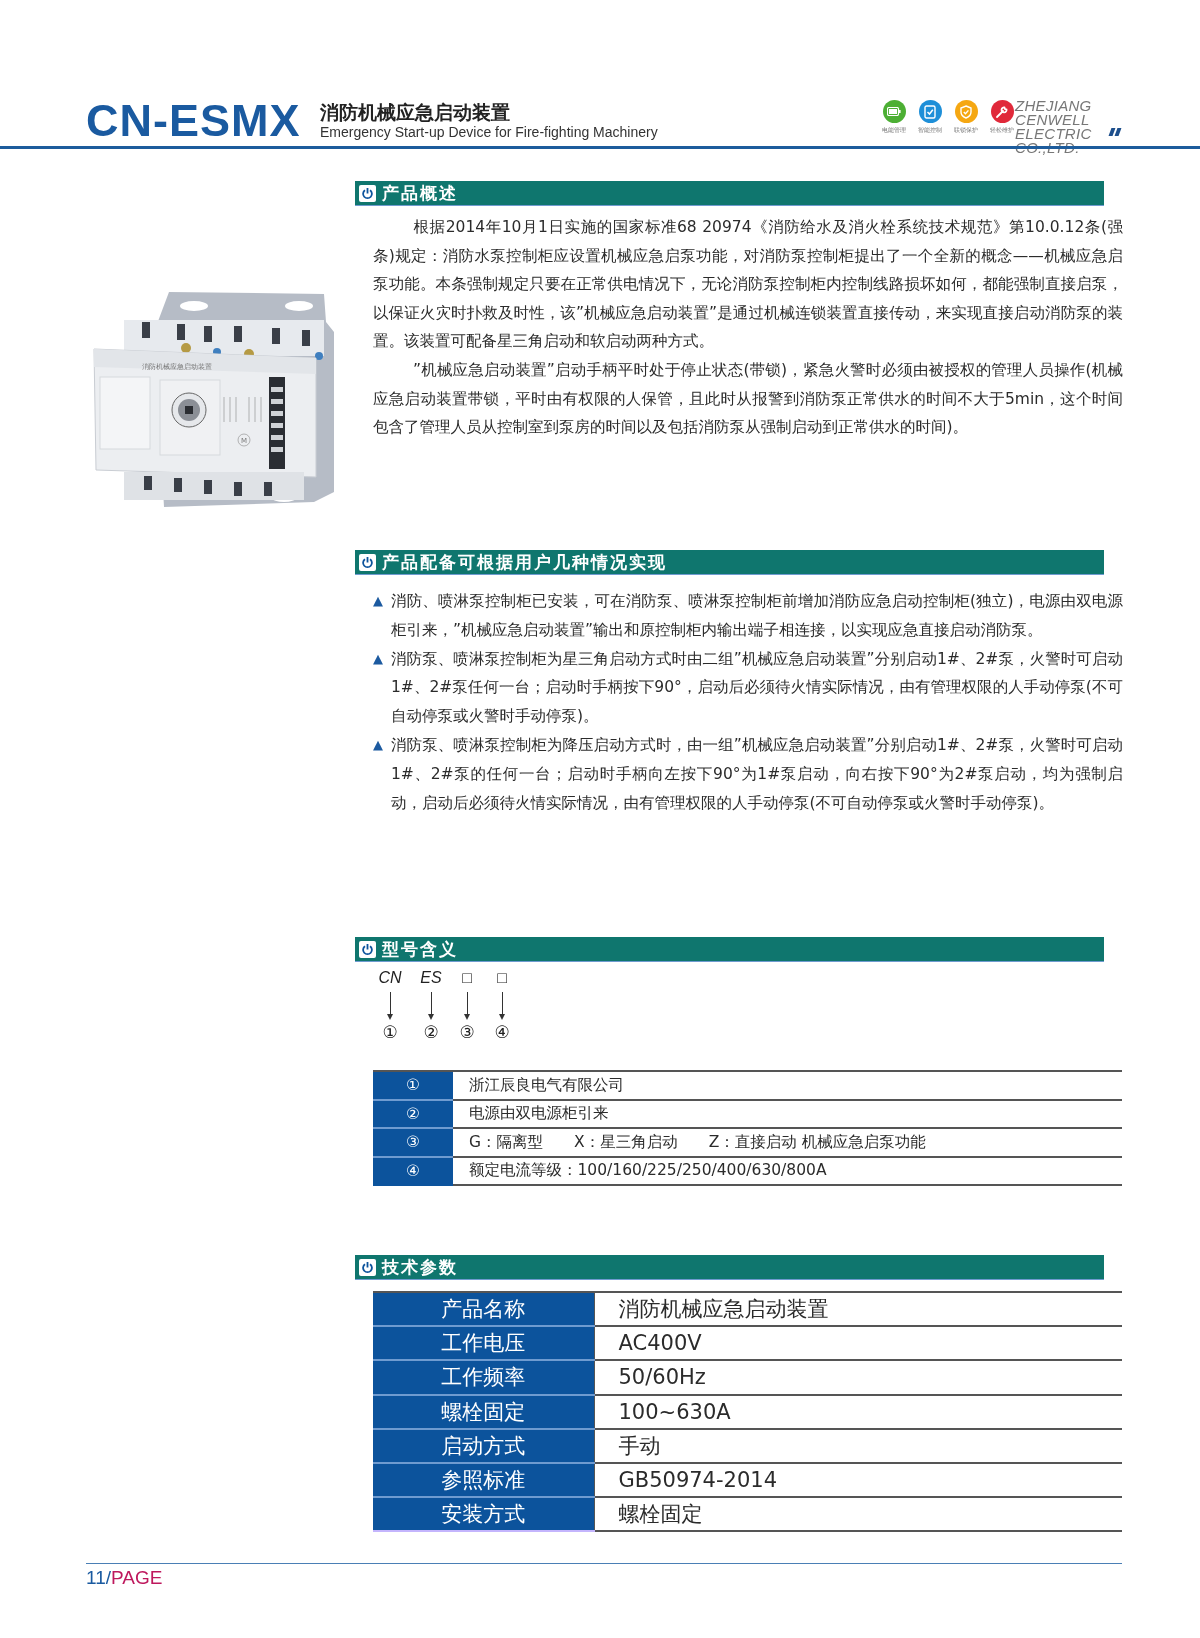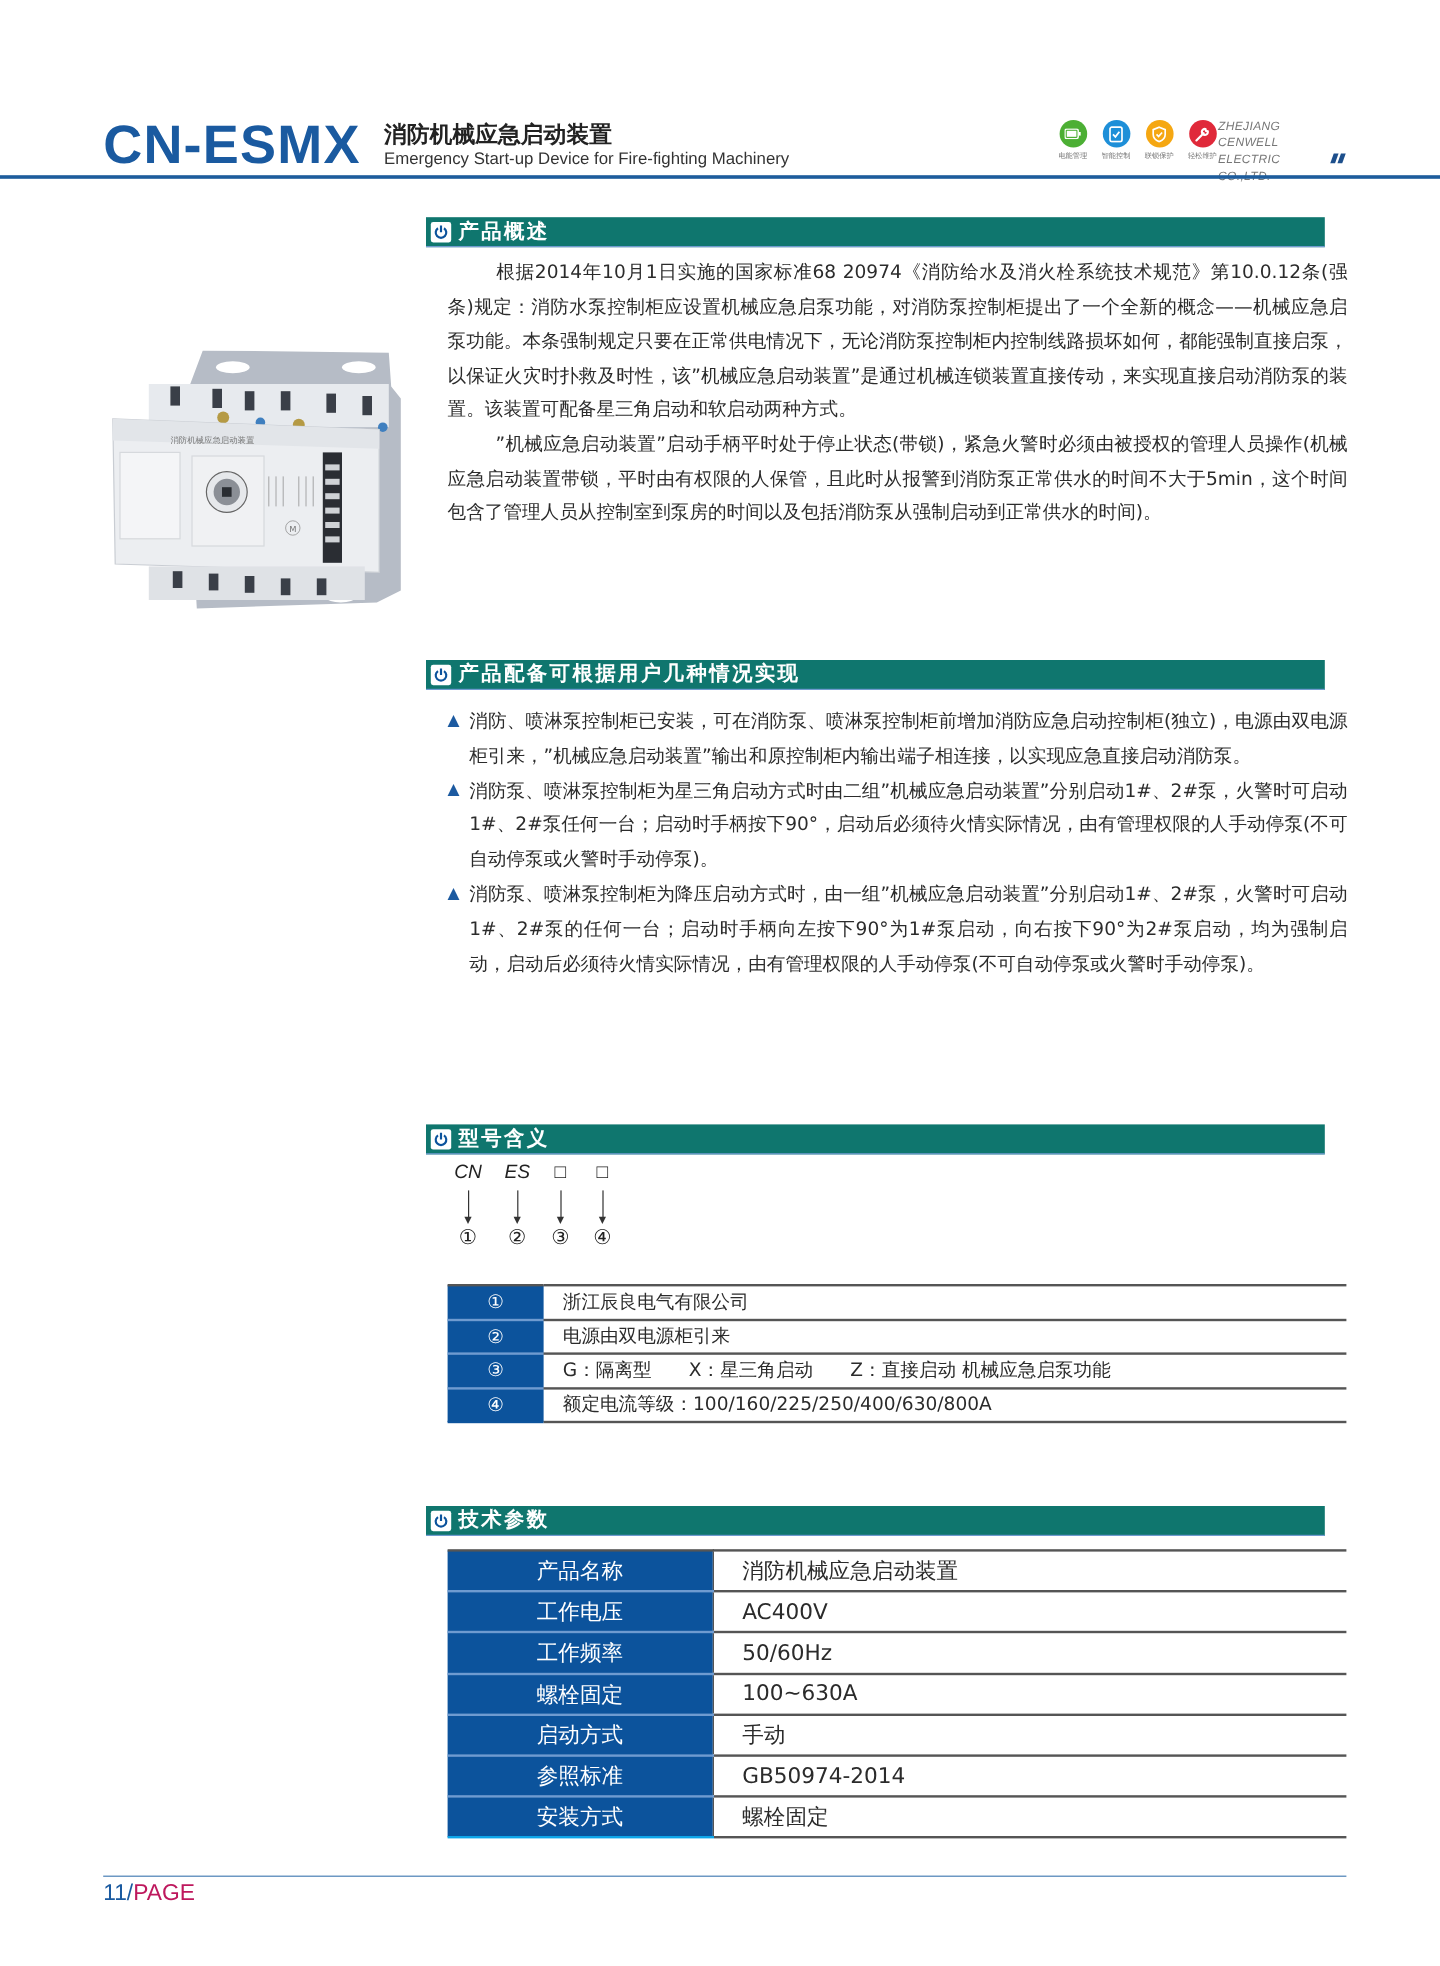--- a/index.html
+++ b/index.html
@@ -11,21 +11,21 @@
   .model-code { position: absolute; left: 86px; top: 96px; font-family: "Liberation Sans", sans-serif; font-weight: 700; font-size: 45px; letter-spacing: 1px; color: #1a5aa0; line-height: 50px; }
   .title-cn { position: absolute; left: 320px; top: 100px; font-size: 19px; font-weight: 700; color: #222; line-height: 24px; }
   .title-en { position: absolute; left: 320px; top: 124px; font-family: "Liberation Sans", sans-serif; font-size: 14px; color: #333; line-height: 16px; }
   .header-rule { position: absolute; left: 0; top: 146px; width: 1200px; height: 3px; background: #1d5c9c; }
 
   .feature-icons { position: absolute; left: 880px; top: 100px; display: flex; gap: 8px; }
   .feature { width: 28px; display: flex; flex-direction: column; align-items: center; }
   .feature .disc { width: 23px; height: 23px; border-radius: 50%; display: flex; align-items: center; justify-content: center; color: #fff; font-size: 12px; font-weight: 700; }
   .feature .lbl { font-size: 6px; color: #777; margin-top: 3px; white-space: nowrap; }
 
-  .company { position: absolute; left: 1015px; top: 99px; font-family: "Liberation Sans", sans-serif; font-style: italic; font-size: 10px; color: #777; line-height: 14px; letter-spacing: 0.3px; }
+  .company { position: absolute; left: 1015px; top: 99px; font-family: "Liberation Sans", sans-serif; font-style: italic; font-size: 15px; color: #777; line-height: 14px; letter-spacing: 0.3px; }
   .company-mark { position: absolute; left: 1108px; top: 128px; width: 14px; height: 8px; }
   .company-mark span { position: absolute; top: 0; width: 4px; height: 8px; background: #1d4f8c; transform: skewX(-20deg); }
 
   
   .product-img { position: absolute; left: 84px; top: 292px; width: 262px; height: 222px; }
 
   
   .section-bar { position: absolute; left: 355px; width: 749px; height: 25px; background: #0f766e; border-bottom: 1px solid #6f9bd0; display: flex; align-items: center; }
   .section-bar .pwr { width: 17px; height: 17px; margin-left: 4px; background: #fff; border-radius: 2px; display: flex; align-items: center; justify-content: center; }
   .section-bar .title { margin-left: 6px; color: #fff; font-weight: 700; font-size: 17px; letter-spacing: 2px; line-height: 25px; }
@@ -47,24 +47,24 @@
   .md-num { margin-top: 6px; font-size: 17px; color: #222; line-height: 20px; }
 
   .meaning-table { position: absolute; left: 373px; top: 1070px; width: 749px; border-collapse: collapse; border-top: 2px solid #555; }
   .meaning-table td { height: 28.5px; border-bottom: 2px solid #555; font-size: 15.5px; }
   .meaning-table td.key { width: 80px; background: #0c539c; color: #fff; text-align: center; border-bottom: 2px solid #6f9bd0; }
   .meaning-table td.val { padding-left: 16px; color: #2b2b2b; margin-left: 32px; }
   .meaning-table tr:last-child td.key { border-bottom: 2px solid #0c539c; }
 
   
   .param-table { position: absolute; left: 373px; top: 1291px; width: 749px; border-collapse: collapse; border-top: 2px solid #555; }
-  .param-table td { height: 34.2px; font-size: 18px; border-bottom: 2px solid #555; }
+  .param-table td { height: 34.2px; font-size: 21px; border-bottom: 2px solid #555; }
   .param-table td.key { width: 221px; background: #0c539c; color: #fff; text-align: center; border-bottom: 2px solid #6f9bd0; border-right: 1px solid #555; }
   .param-table td.val { padding-left: 24px; color: #2b2b2b; }
-  .param-table tr:last-child td.key { border-bottom: 2px solid #0ea5e9; }
+  .param-table tr:last-child td.key { border-bottom: 2px solid #c4b5fd; }
 
   
   .footer-rule { position: absolute; left: 86px; top: 1563px; width: 1036px; height: 1px; background: #4a7fb5; }
   .page-no { position: absolute; left: 86px; top: 1566px; font-family: "Liberation Sans", sans-serif; font-size: 19px; line-height: 24px; }
   .page-no .num { color: #1a5aa0; }
   .page-no .word { color: #be185d; }
 </style>
 </head>
 <body>
 

